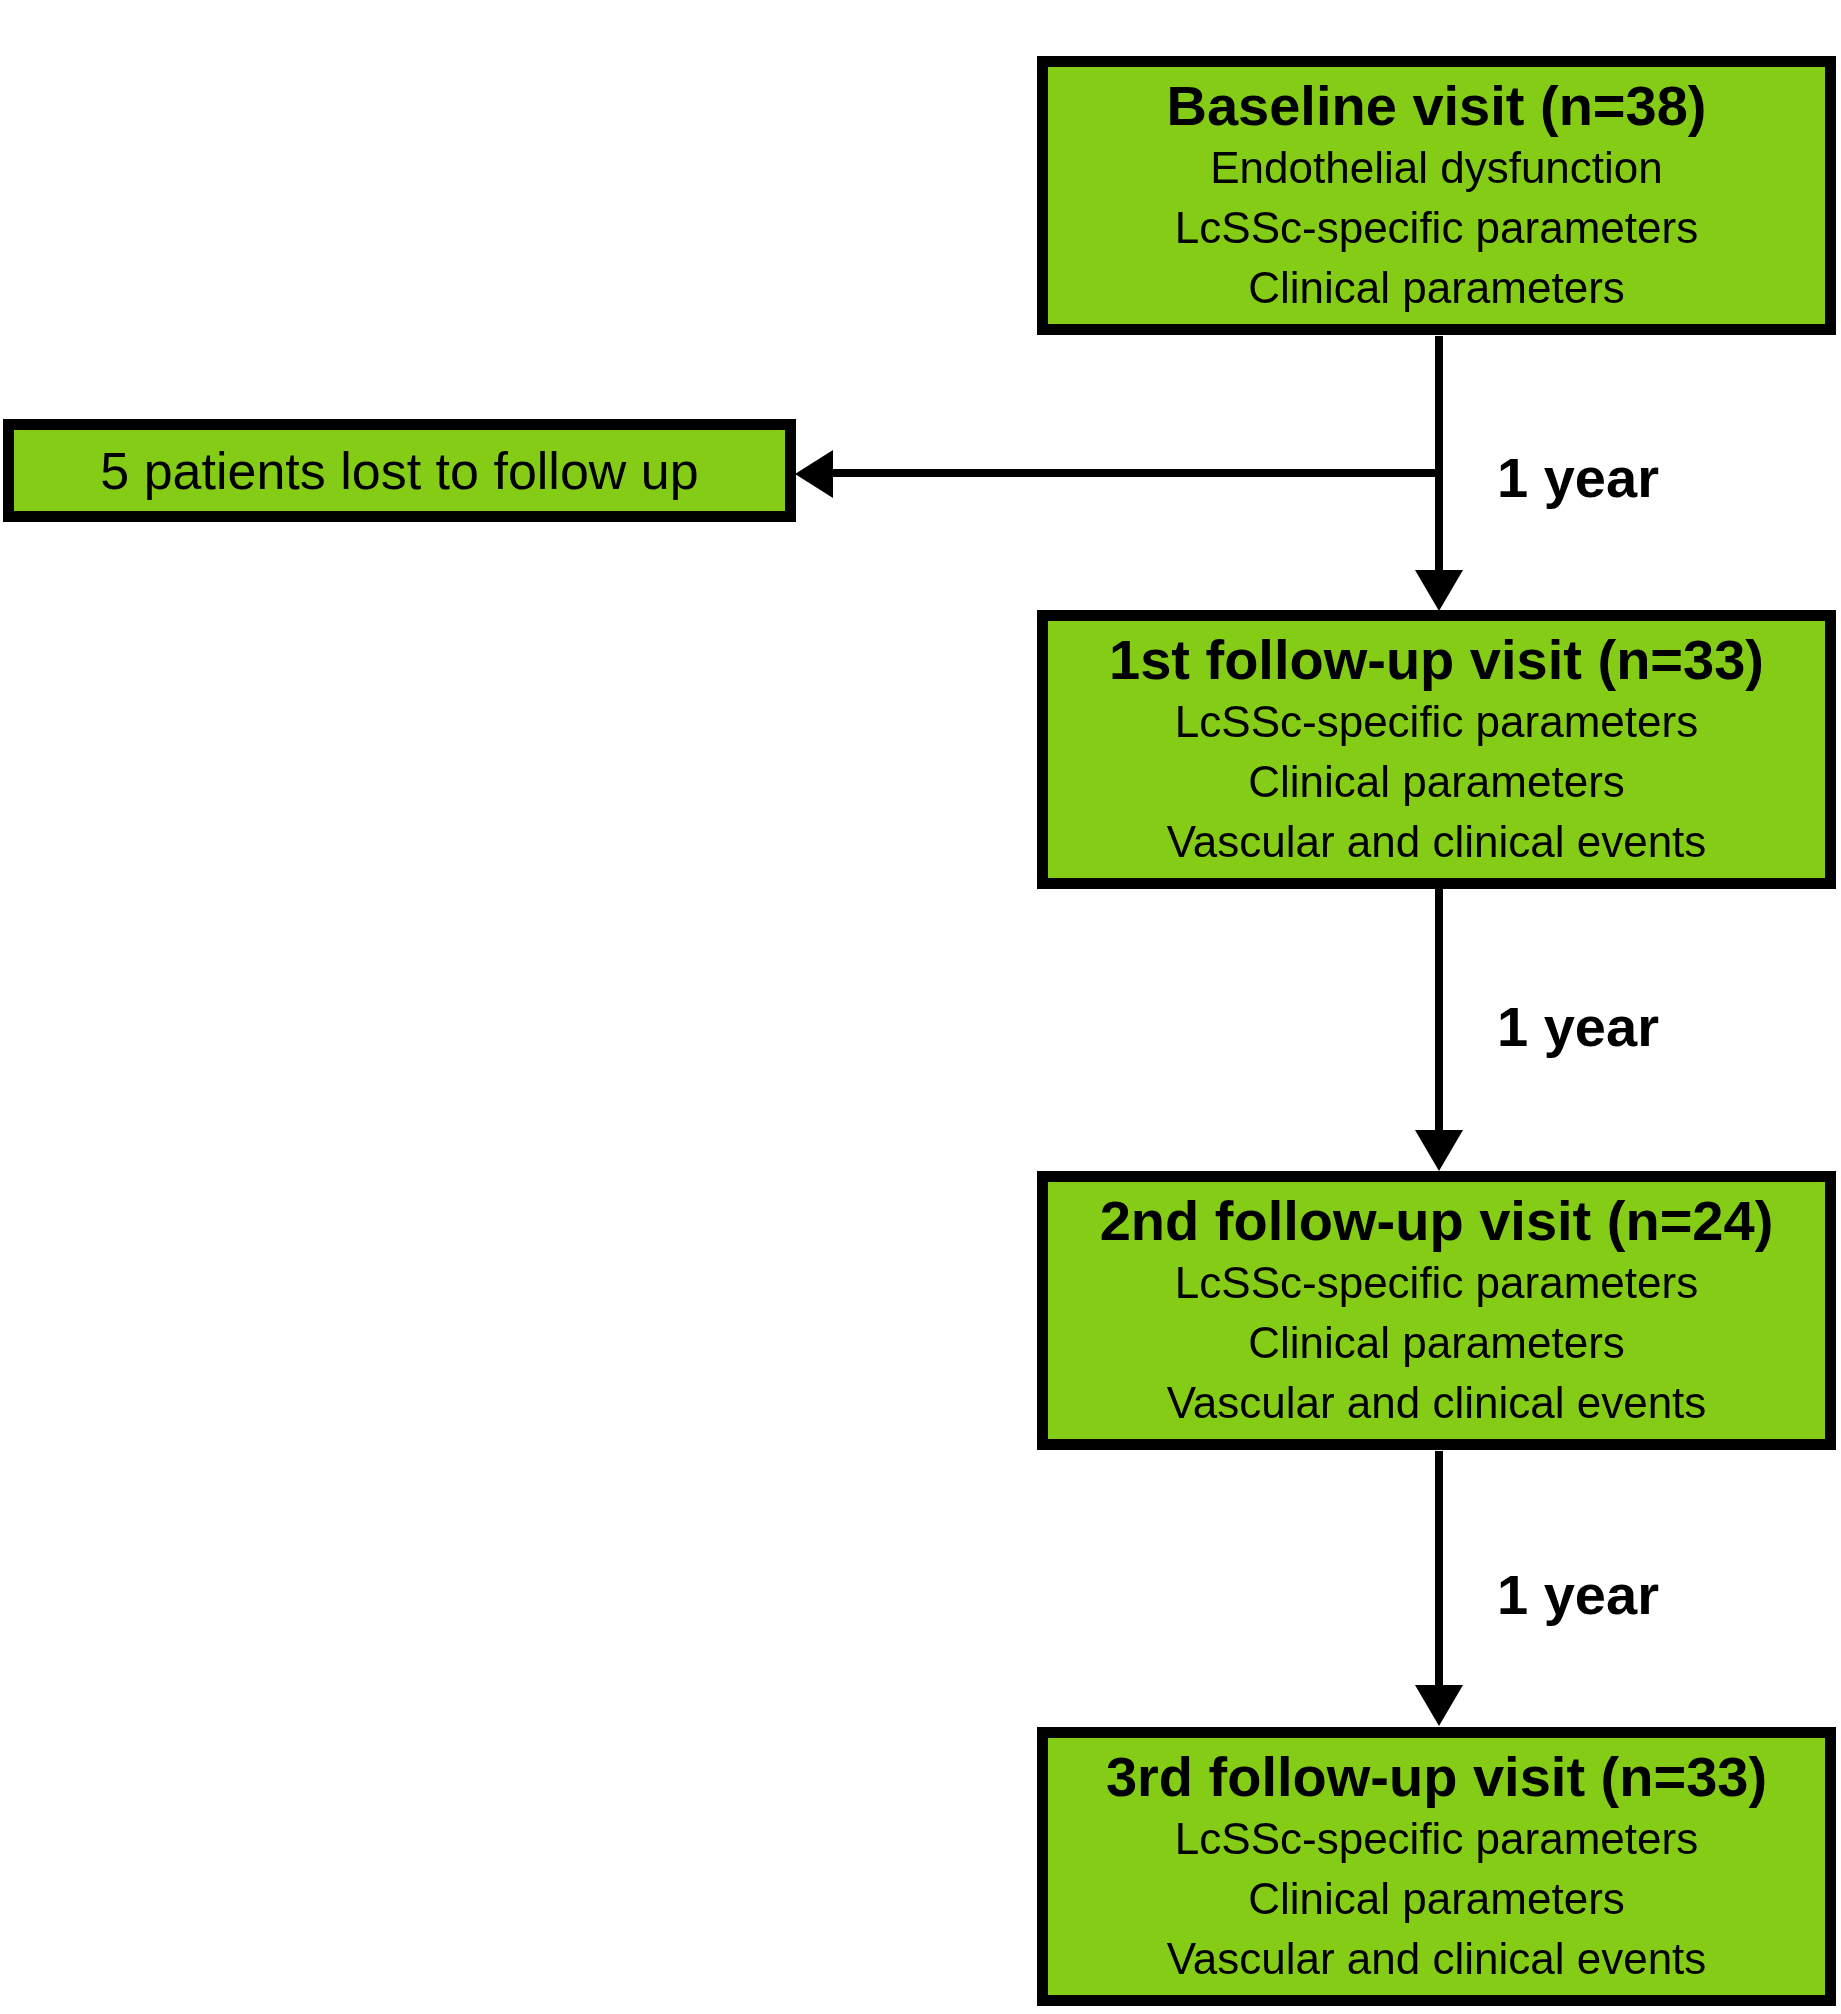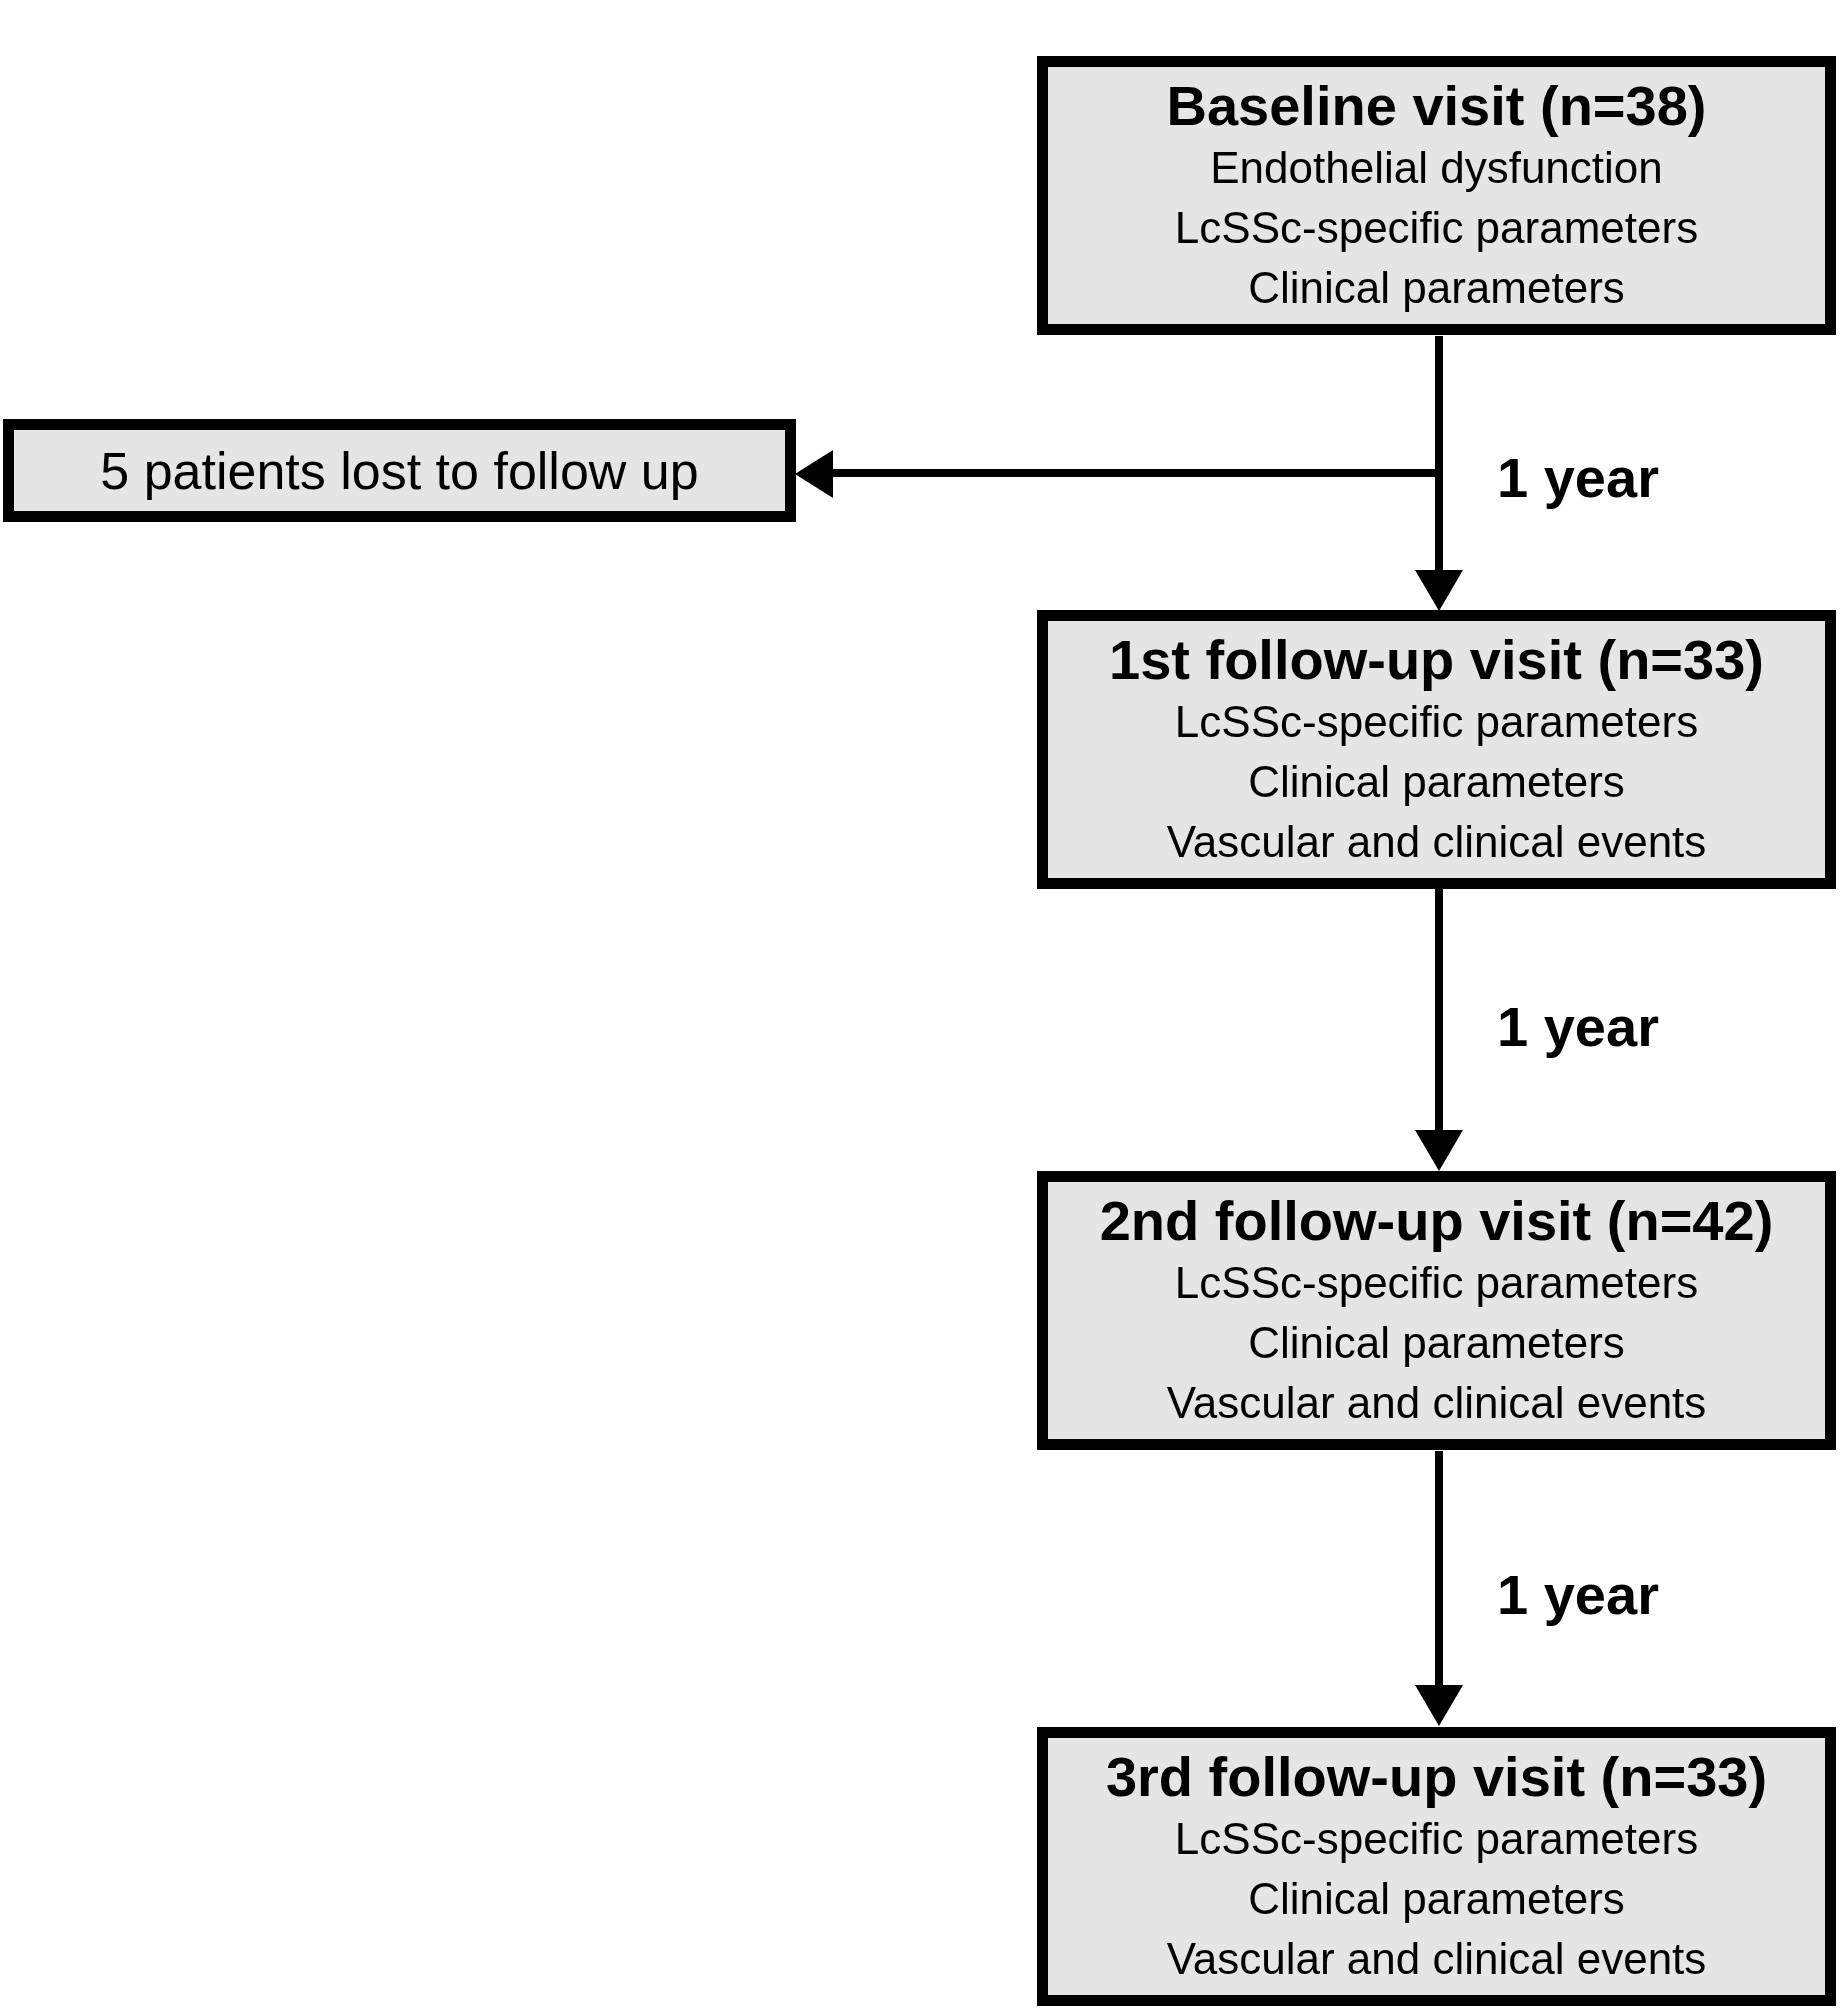--- a/index.html
+++ b/index.html
@@ -13,21 +13,21 @@
     height: 2014px;
     background: #ffffff;
     font-family: "Liberation Sans", "DejaVu Sans", sans-serif;
     color: #000000;
     overflow: hidden;
   }
   .box {
     position: absolute;
     box-sizing: border-box;
     border: 11.6px solid #000000;
-    background: #e5e5e5;
+    background: #84cc16;
     display: flex;
     flex-direction: column;
     justify-content: center;
     align-items: center;
     text-align: left;
   }
   .box-title {
     font-size: 56px;
     font-weight: bold;
     line-height: 64px;
@@ -131,21 +131,21 @@
     <div class="box-line">Clinical parameters</div>
     <div class="box-line">Vascular and clinical events</div>
   </div>
 
   <div class="vline vline-2"></div>
   <div class="arrowhead-down arrowhead-down-2"></div>
 
   <div class="interval-label interval-2">1 year</div>
 
   <div class="box box-followup2">
-    <div class="box-title">2nd follow-up visit (n=42)</div>
+    <div class="box-title">2nd follow-up visit (n=24)</div>
     <div class="box-line">LcSSc-specific parameters</div>
     <div class="box-line">Clinical parameters</div>
     <div class="box-line">Vascular and clinical events</div>
   </div>
 
   <div class="vline vline-3"></div>
   <div class="arrowhead-down arrowhead-down-3"></div>
 
   <div class="interval-label interval-3">1 year</div>
 

